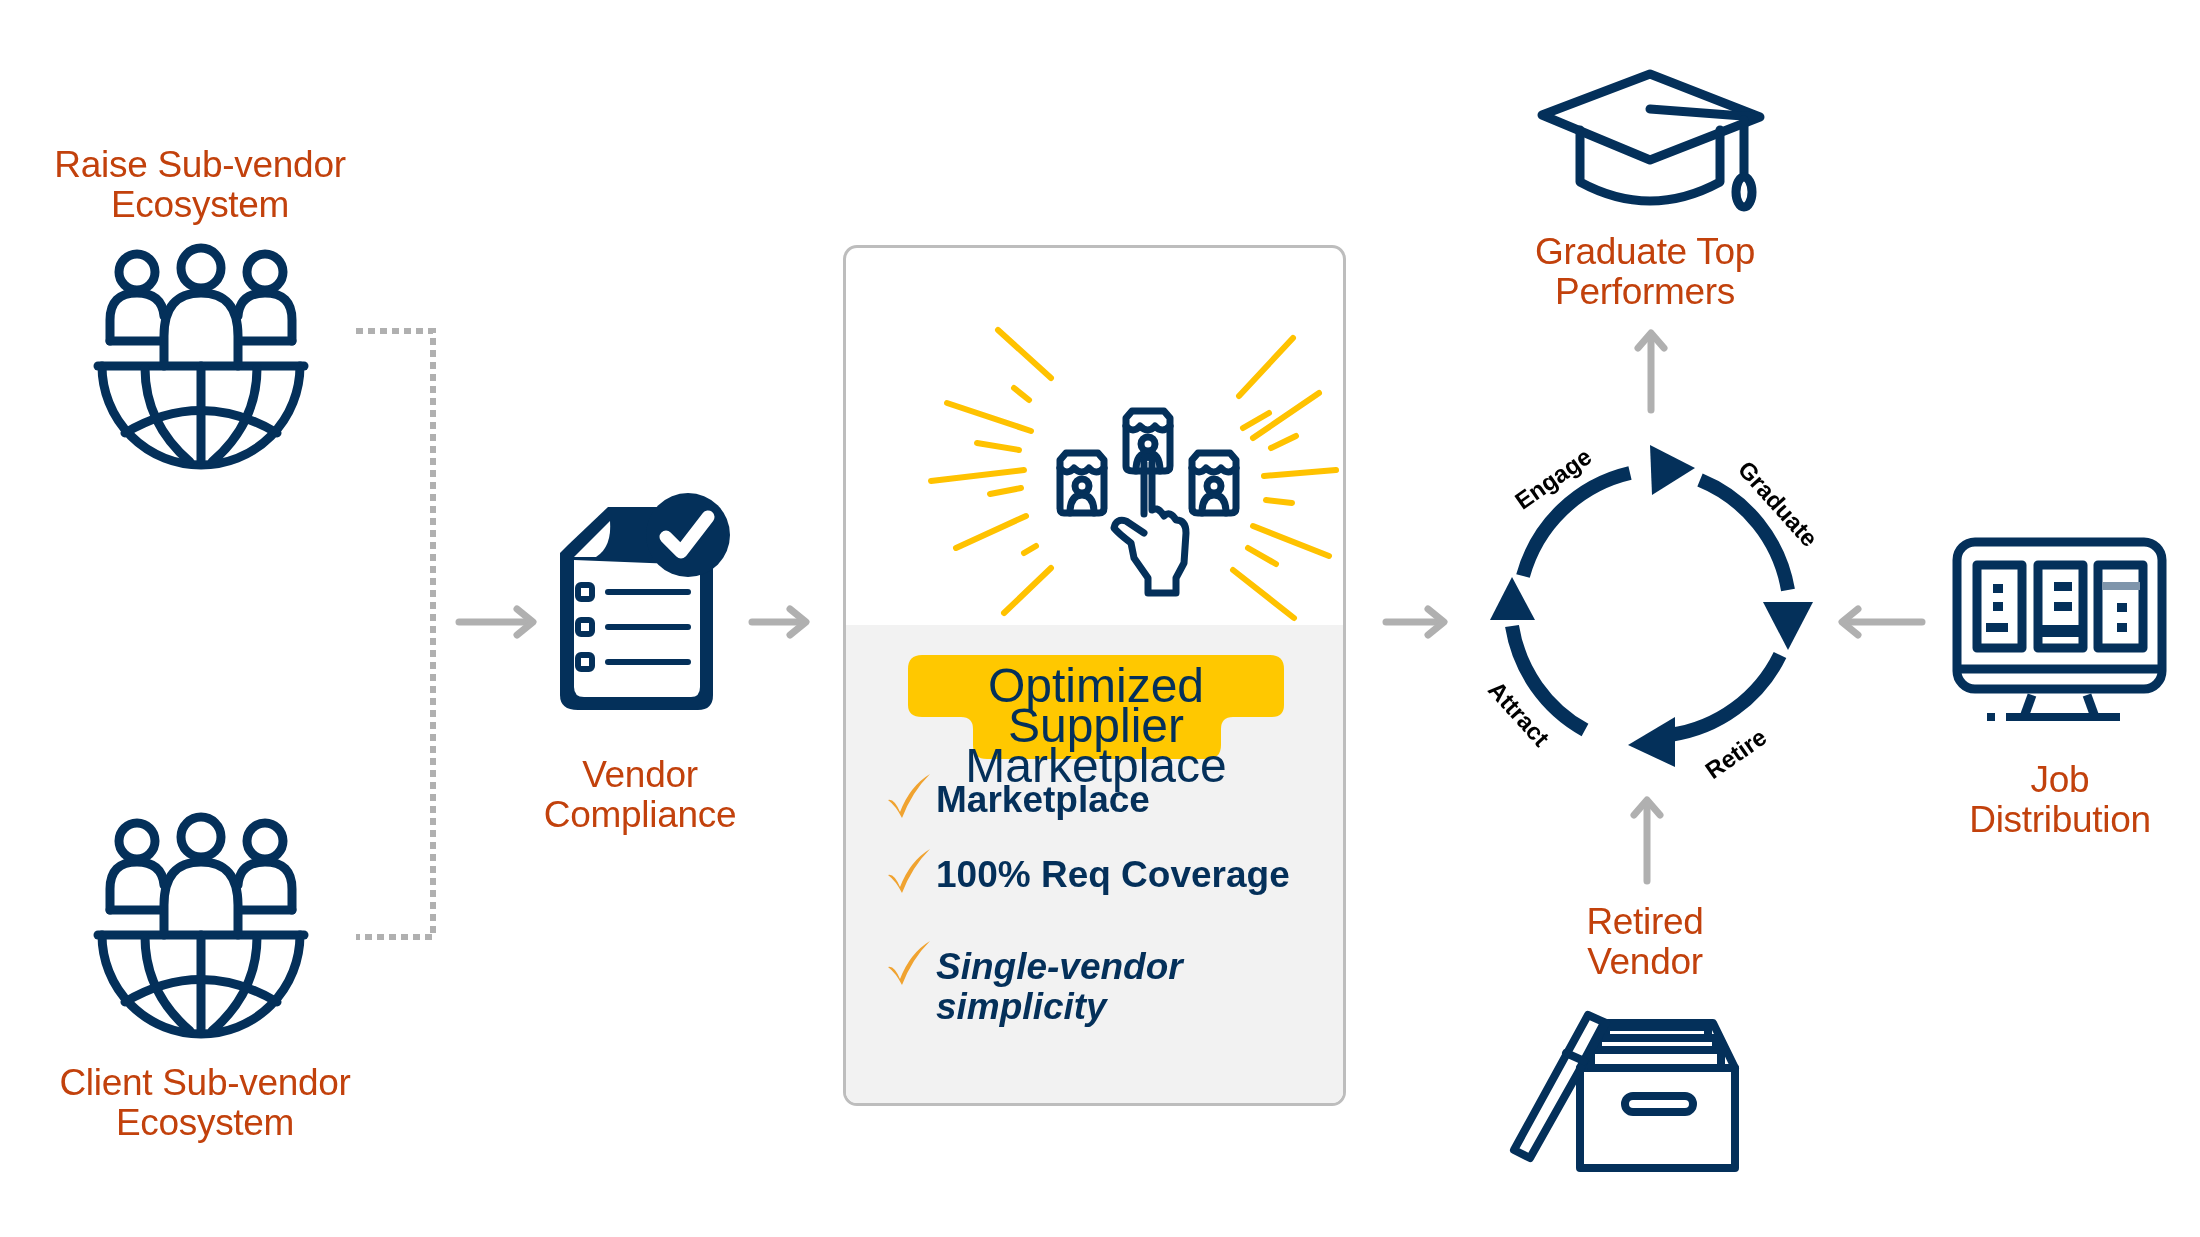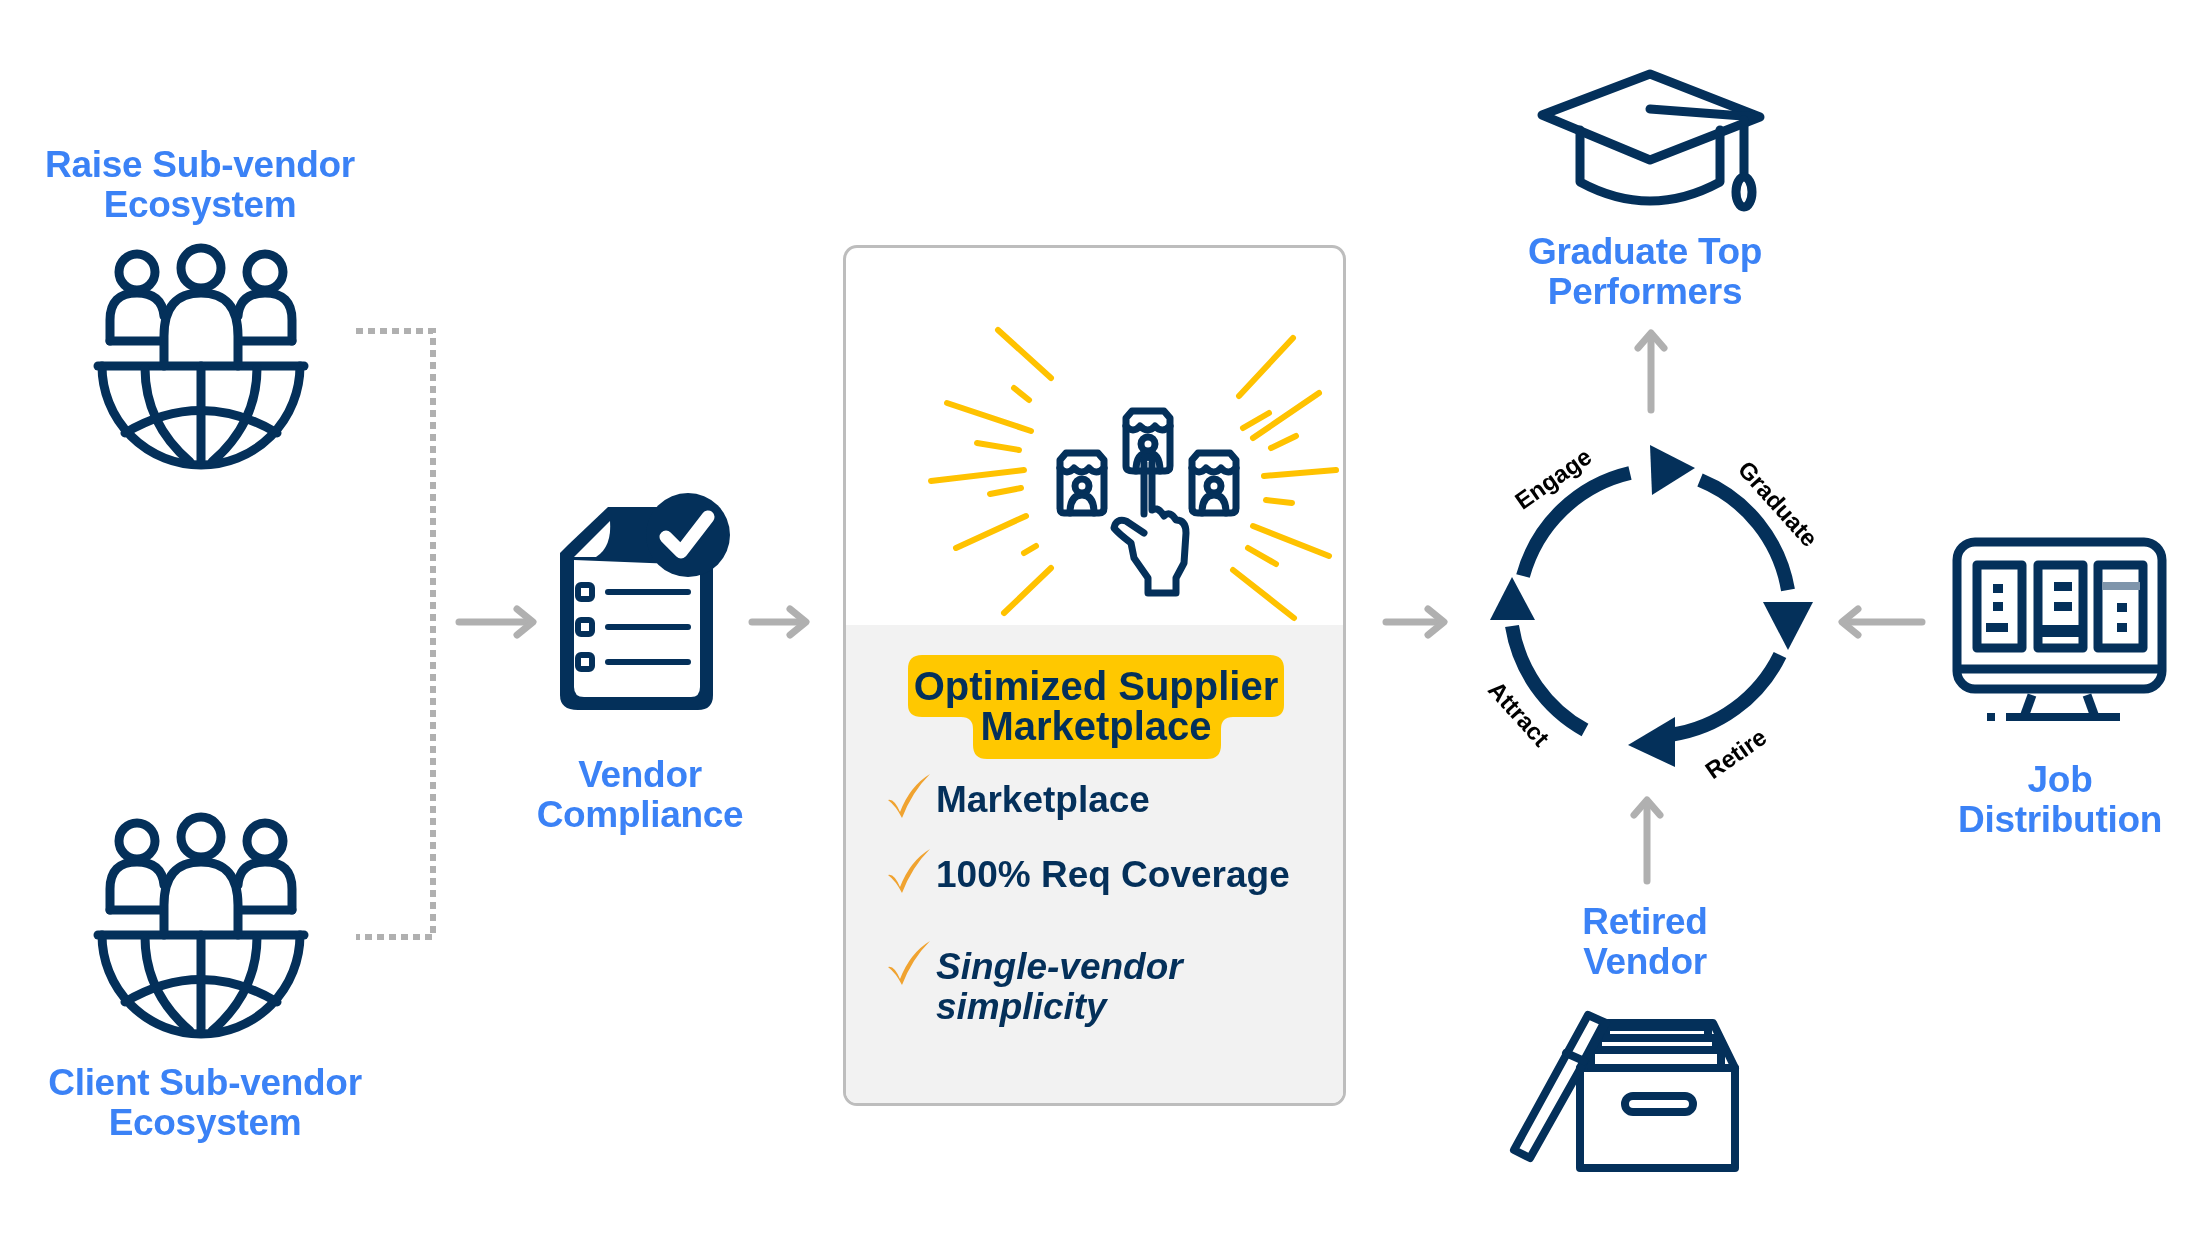--- a/index.html
+++ b/index.html
@@ -1,26 +1,26 @@
 <!DOCTYPE html>
 <html><head>
 <meta charset="utf-8">
 <style>
   html, body { margin: 0; padding: 0; background: #ffffff; }
   body { width: 2200px; height: 1237px; position: relative; overflow: hidden;
          font-family: "Liberation Sans", "DejaVu Sans", sans-serif; color: #04305a; }
-  .label { position: absolute; text-align: center; font-weight: 700; color: #3b82f6;
+  .label { position: absolute; text-align: center; font-weight: 400; color: #c2410c;
            font-size: 37px; line-height: 40px; letter-spacing: -0.3px; }
   .label span { display: block; }
   svg { position: absolute; overflow: visible; }
   .card { position: absolute; left: 843px; top: 245px; width: 497px; height: 855px;
           border: 3px solid #bdbdbd; border-radius: 14px; background: #ffffff; overflow: hidden; }
   .card-bottom { position: absolute; left: 0; right: 0; top: 377px; bottom: 0; background: #f2f2f2; }
   .badge { position: absolute; left: 62px; top: 30px; width: 376px; }
-  .badge-text { font-weight: 700; font-size: 40px; line-height: 40px; text-align: center; color: #04305a; position: relative; }
+  .badge-text { font-weight: 400; font-size: 48px; line-height: 40px; text-align: center; color: #04305a; position: relative; }
   .bullets { position: absolute; left: 40px; top: 155px; }
   .bullet { position: relative; padding-left: 50px; font-weight: 700; font-size: 37px; line-height: 40px; color: #04305a; margin-bottom: 30px; }
   .bullet .check { position: absolute; left: 0; top: -8px; width: 46px; height: 46px; }
   .cycle-word { position: absolute; font-weight: 700; font-size: 24px; color: #000; white-space: nowrap; }
 </style>
 </head>
 <body>
 
 <div class="label" style="left:20px; top:145px; width:360px;">
   <span>Raise Sub-vendor</span>

